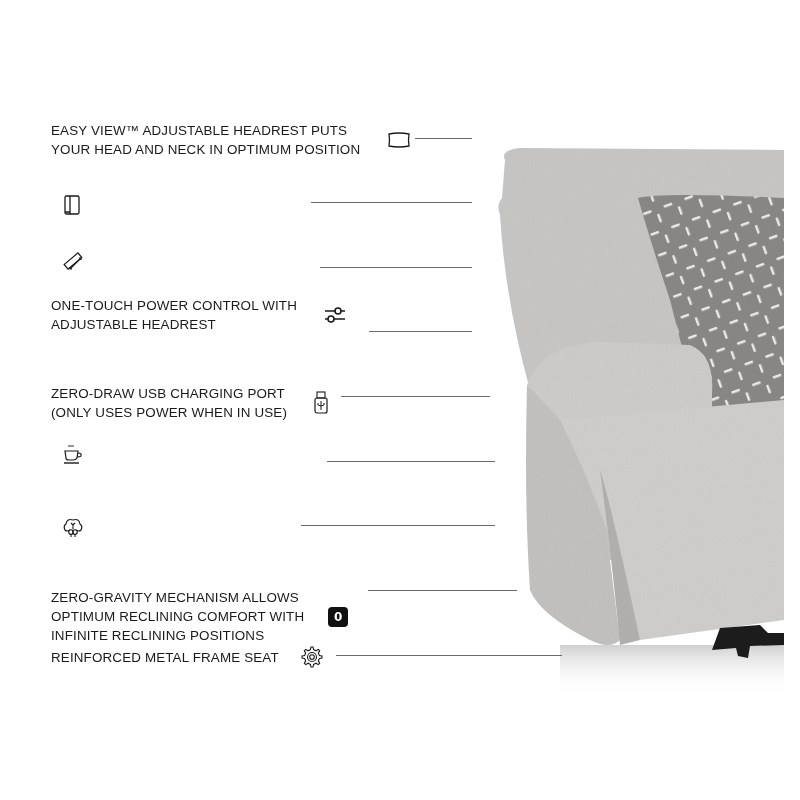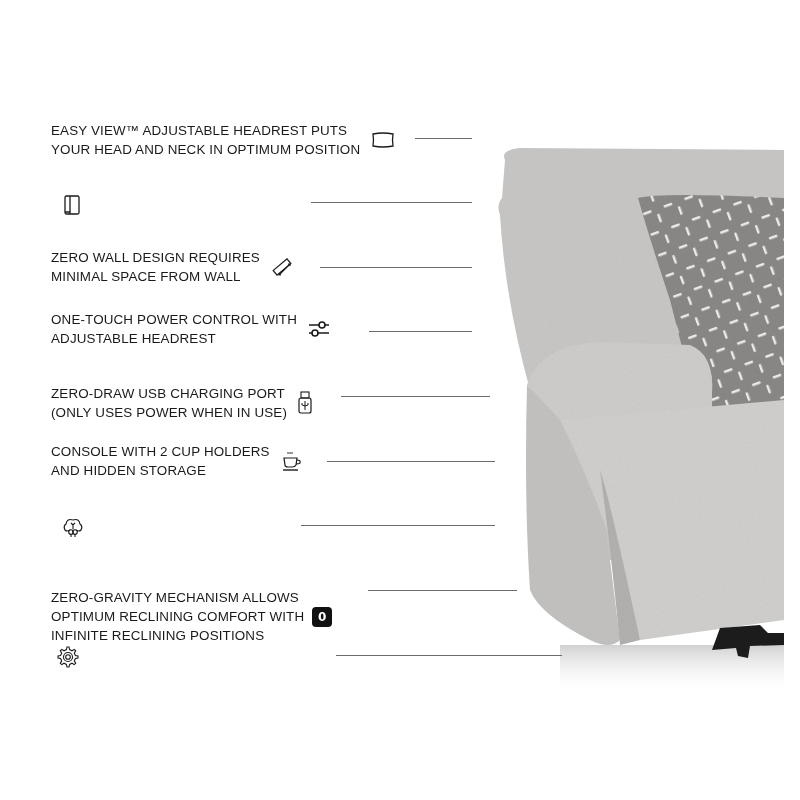--- a/index.html
+++ b/index.html
@@ -1,18 +1,18 @@
 <!DOCTYPE html>
 <html><head>
 <meta charset="utf-8">
 <style>
   html, body { margin:0; padding:0; background:#ffffff; }
   body { width:800px; height:800px; position:relative; overflow:hidden;
          font-family:"Liberation Sans", "DejaVu Sans", sans-serif; color:#1a1a1a; }
-  .feature { position:absolute; left:51px; display:flex; align-items:center; }
+  .feature { position:absolute; left:51px; display:flex; align-items:center;gap:16px; }
   .feature-text { font-size:13.4px; line-height:19px; letter-spacing:0.15px; white-space:pre; text-transform:uppercase; }
   .icon { display:inline-flex; align-items:center; justify-content:center; margin-left:10px; }
   .leader { position:absolute; height:1px; background:#6b6b6b; }
 
   
   .sofa { position:absolute; left:0; top:0; width:800px; height:800px; pointer-events:none; }
 </style>
 </head>
 <body>
 
@@ -73,32 +73,30 @@
   <span class="icon">
     <svg width="22" height="22" viewBox="0 0 22 22">
         <rect x="4" y="2" width="14" height="18" rx="1.5" fill="none" stroke="#1a1a1a" stroke-width="1.3"></rect>
         <path d="M9 2 L9 20 M4 18 L9 18" stroke="#1a1a1a" stroke-width="1.3" fill="none"></path>
       </svg>
   </span>
 </div>
 <div class="leader" style="left:311px; top:202px; width:161px"></div>
 
 <div class="feature" style="top:248px">
-  <span class="feature-text">ZERO WALL DESIGN REQUIRES
-MINIMAL SPACE FROM WALL</span>
   <span class="icon">
     <svg width="26" height="26" viewBox="0 0 26 26">
         <rect x="3" y="10" width="18" height="6" transform="rotate(-40 12 13)" fill="none" stroke="#1a1a1a" stroke-width="1.2"></rect>
         <path d="M9 21 L20 10 M18 10 L20 10 L20 12 M9 19 L9 21 L11 21" stroke="#1a1a1a" stroke-width="1.1" fill="none"></path>
       </svg>
   </span>
 </div>
 <div class="leader" style="left:320px; top:267px; width:152px"></div>
 
-<div class="feature" style="top:310px">
+<div class="feature" style="top:296px">
   <span class="feature-text">ONE-TOUCH POWER CONTROL WITH
 ADJUSTABLE HEADREST</span>
   <span class="icon">
     <svg width="24" height="22" viewBox="0 0 24 22">
         <path d="M2 7 L22 7 M2 15 L22 15" stroke="#1a1a1a" stroke-width="1.6"></path>
         <circle cx="15" cy="7" r="3" fill="#fff" stroke="#1a1a1a" stroke-width="1.6"></circle>
         <circle cx="8" cy="15" r="3" fill="#fff" stroke="#1a1a1a" stroke-width="1.6"></circle>
       </svg>
   </span>
 </div>
@@ -111,22 +109,20 @@
     <svg width="16" height="26" viewBox="0 0 16 26">
         <rect x="4" y="2" width="8" height="6" fill="none" stroke="#1a1a1a" stroke-width="1.1"></rect>
         <rect x="2" y="8" width="12" height="15" rx="2" fill="none" stroke="#1a1a1a" stroke-width="1.2"></rect>
         <path d="M8 11 L8 20 M5 13 L5 15 Q8 17 11 15 L11 13" stroke="#1a1a1a" stroke-width="1" fill="none"></path>
       </svg>
   </span>
 </div>
 <div class="leader" style="left:341px; top:396px; width:149px"></div>
 
 <div class="feature" style="top:442px">
-  <span class="feature-text">CONSOLE WITH 2 CUP HOLDERS
-AND HIDDEN STORAGE</span>
   <span class="icon">
     <svg width="24" height="24" viewBox="0 0 24 24">
         <path d="M8 3 L8 5 M10 3 L10 5 M12 3 L12 5" stroke="#1a1a1a" stroke-width="0.9"></path>
         <path d="M4 9 L17 9 L16 16 Q15 18 12 18 L8 18 Q5 18 5 16 Z" fill="none" stroke="#1a1a1a" stroke-width="1.2"></path>
         <path d="M17 11 Q21 11 20 14 Q19 15 16 15" fill="none" stroke="#1a1a1a" stroke-width="1.1"></path>
         <path d="M3 21 L18 21" stroke="#1a1a1a" stroke-width="1.4"></path>
       </svg>
   </span>
 </div>
 <div class="leader" style="left:327px; top:461px; width:168px"></div>
@@ -148,20 +144,21 @@
   <span class="feature-text">ZERO-GRAVITY MECHANISM ALLOWS
 OPTIMUM RECLINING COMFORT WITH
 INFINITE RECLINING POSITIONS</span>
   <span class="icon" style="margin-left:8px">
     <span style="display:inline-flex;align-items:center;justify-content:center;width:20px;height:20px;background:#111;color:#fff;border-radius:4px;font-weight:bold;font-size:12px;font-family:'DejaVu Sans',sans-serif;">0</span>
   </span>
 </div>
 <div class="leader" style="left:368px; top:590px; width:149px"></div>
 
 <div class="feature" style="top:646px">
+  <span class="feature-text">REINFORCED METAL FRAME SEAT</span>
   <span class="icon" style="margin-left:6px">
     <svg width="22" height="22" viewBox="0 0 22 22">
         <path d="M11 2 L13 2 L13.6 4.6 L16 5.8 L18.3 4.4 L19.7 5.8 L18.3 8.1 L19.4 10.5 L22 11 L22 13 L19.4 13.5 L18.3 15.9 L19.7 18.2 L18.3 19.6 L16 18.2 L13.6 19.4 L13 22 L11 22 L10.4 19.4 L8 18.2 L5.7 19.6 L4.3 18.2 L5.7 15.9 L4.6 13.5 L2 13 L2 11 L4.6 10.5 L5.7 8.1 L4.3 5.8 L5.7 4.4 L8 5.8 L10.4 4.6 Z" transform="translate(-1 -1)" fill="none" stroke="#1a1a1a" stroke-width="1.1"></path>
         <circle cx="11" cy="11" r="4.5" fill="none" stroke="#1a1a1a" stroke-width="1.1"></circle>
         <circle cx="11" cy="11" r="2.3" fill="none" stroke="#1a1a1a" stroke-width="1.1"></circle>
       </svg>
   </span>
 </div>
 <div class="leader" style="left:336px; top:655px; width:226px"></div>
 

